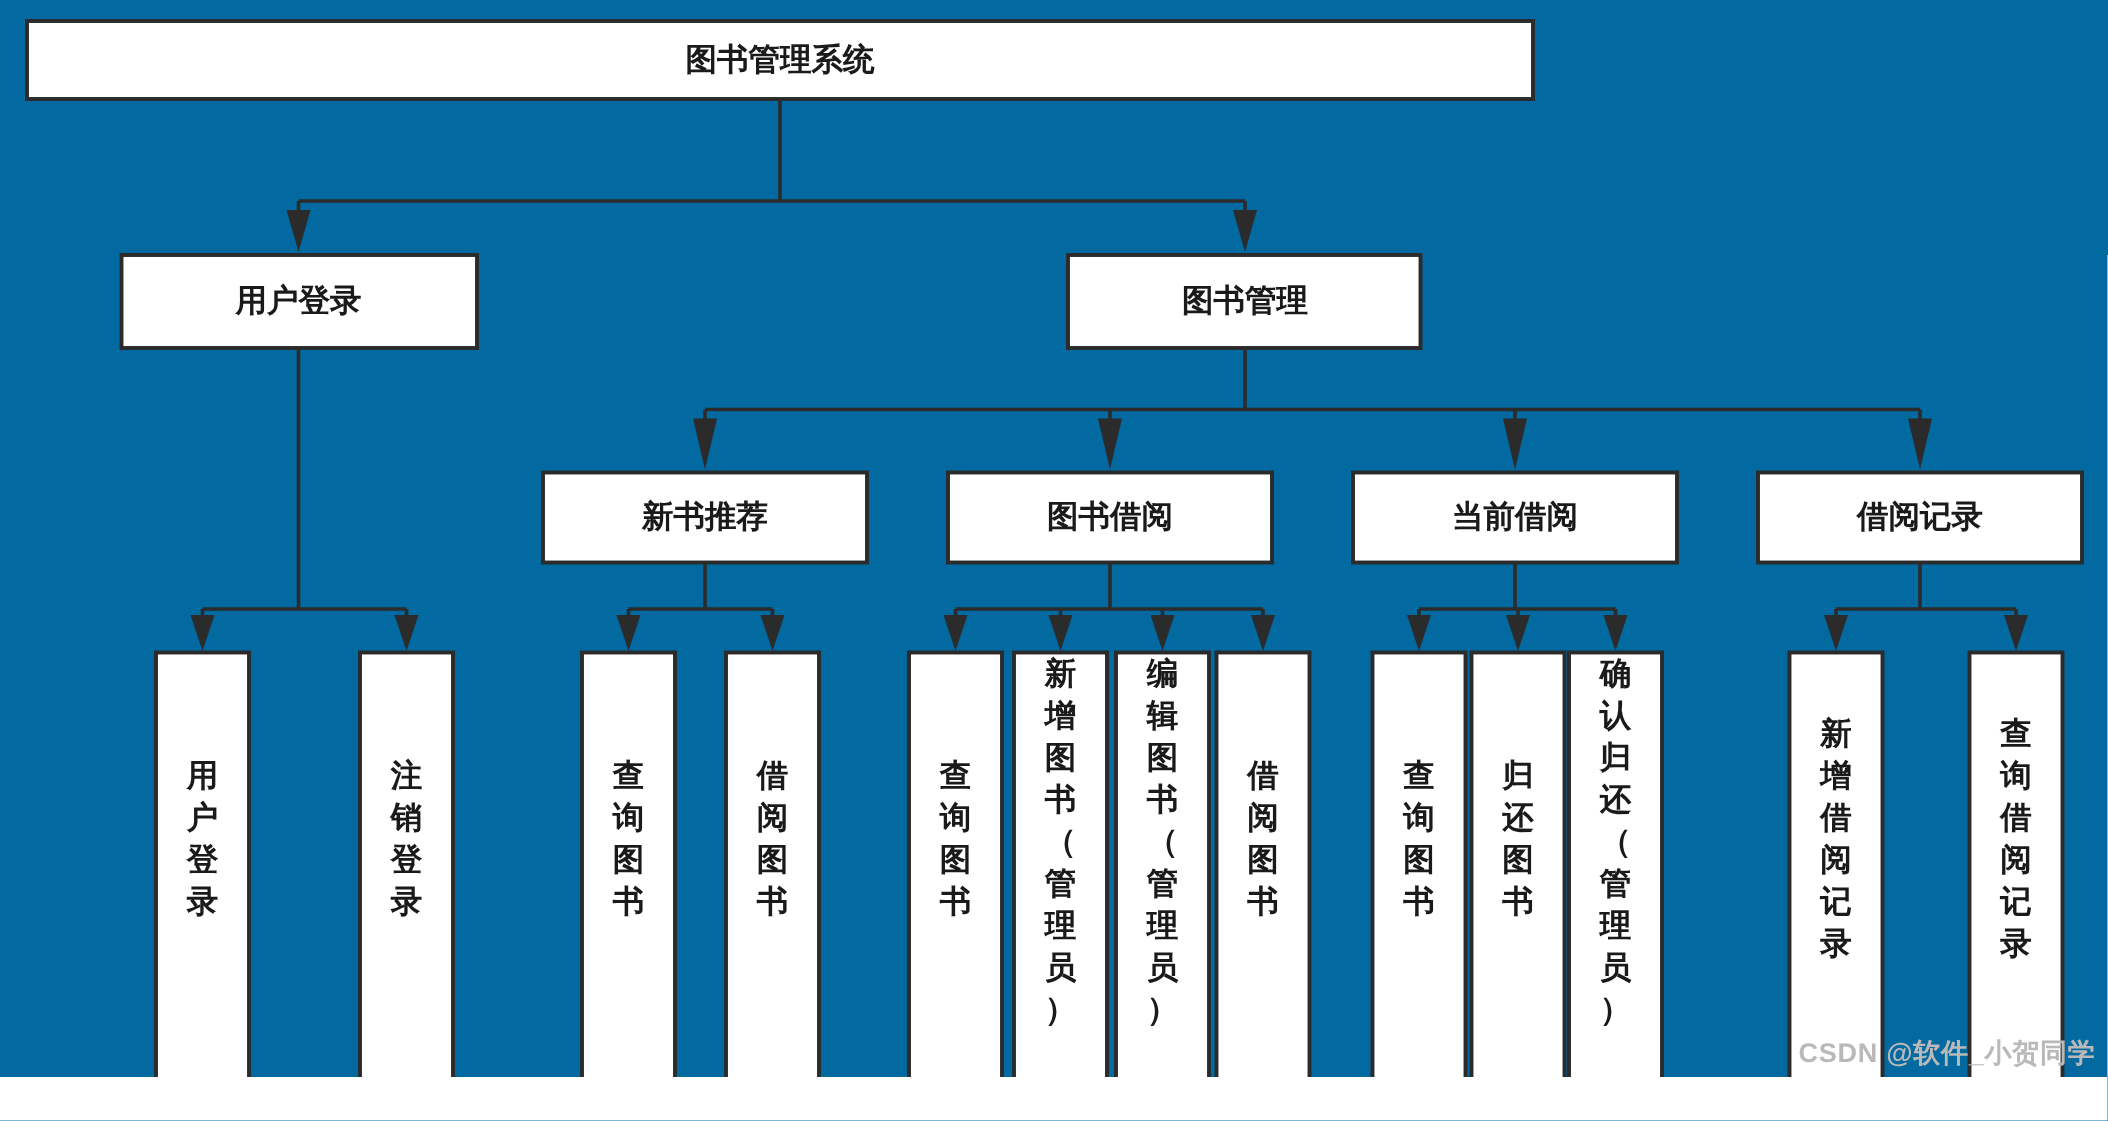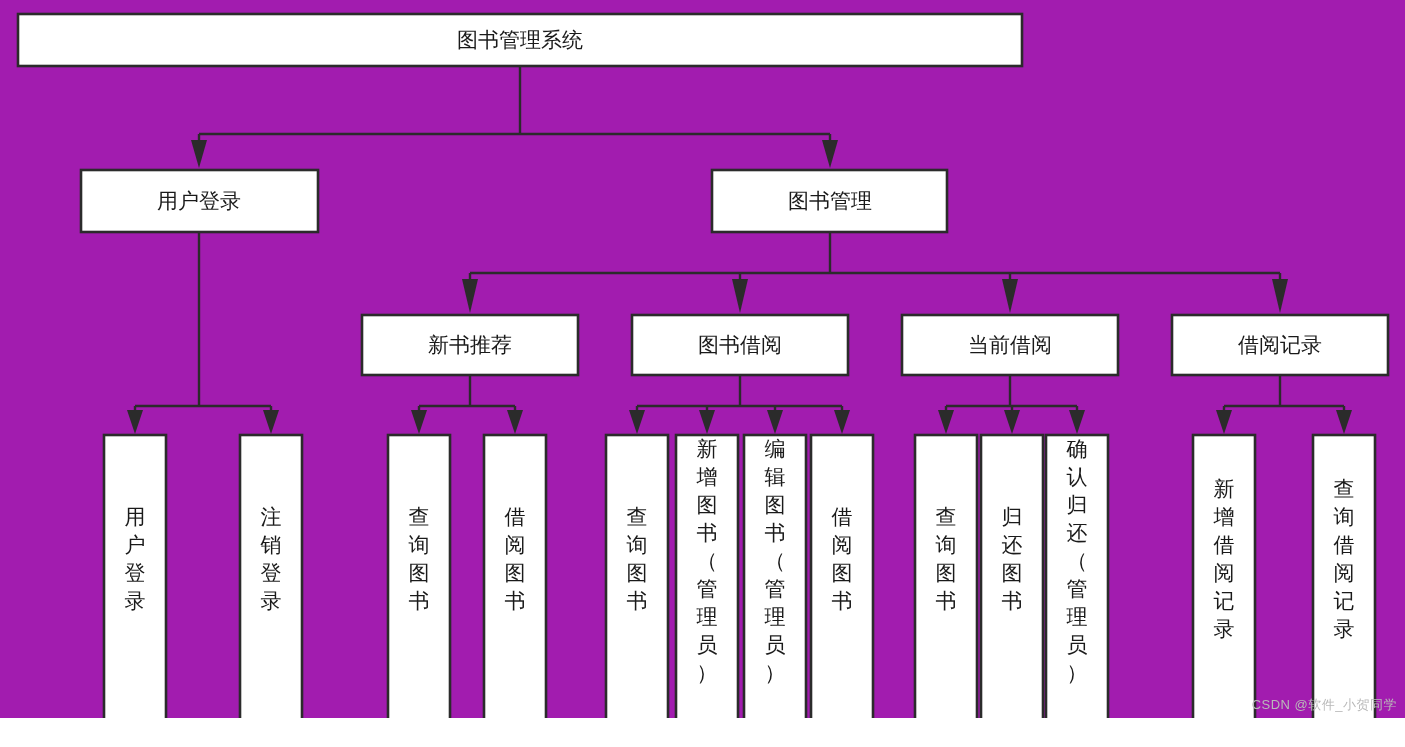--- a/index.html
+++ b/index.html
@@ -7,22 +7,23 @@
     padding: 0;
     background: #ffffff;
   }
   body {
     font-family: "Liberation Sans", "DejaVu Sans", sans-serif;
   }
   #diagram-root {
     position: relative;
     width: 1405px;
     height: 718px;
-    background: #a21caf;
+    background: #0369a1;
     overflow: hidden;
+    font-weight: bold;
   }
   svg.diagram-canvas {
     position: absolute;
     left: 0;
     top: 0;
     width: 1405px;
     height: 747px;
     display: block;
   }
   .node-box {
@@ -51,21 +52,21 @@
     font-family: "Liberation Sans", "DejaVu Sans", sans-serif;
     font-size: 21px;
     fill: #1a1a1a;
     text-anchor: middle;
   }
   .watermark-text {
     position: absolute;
     right: 8px;
     bottom: 4px;
     font-family: "Liberation Sans", "DejaVu Sans", sans-serif;
-    font-size: 13px;
+    font-size: 18px;
     color: #b9b9b9;
     letter-spacing: 0.5px;
     white-space: nowrap;
     pointer-events: none;
   }
 </style>
 </head>
 <body>
 
 <div id="diagram-root">

